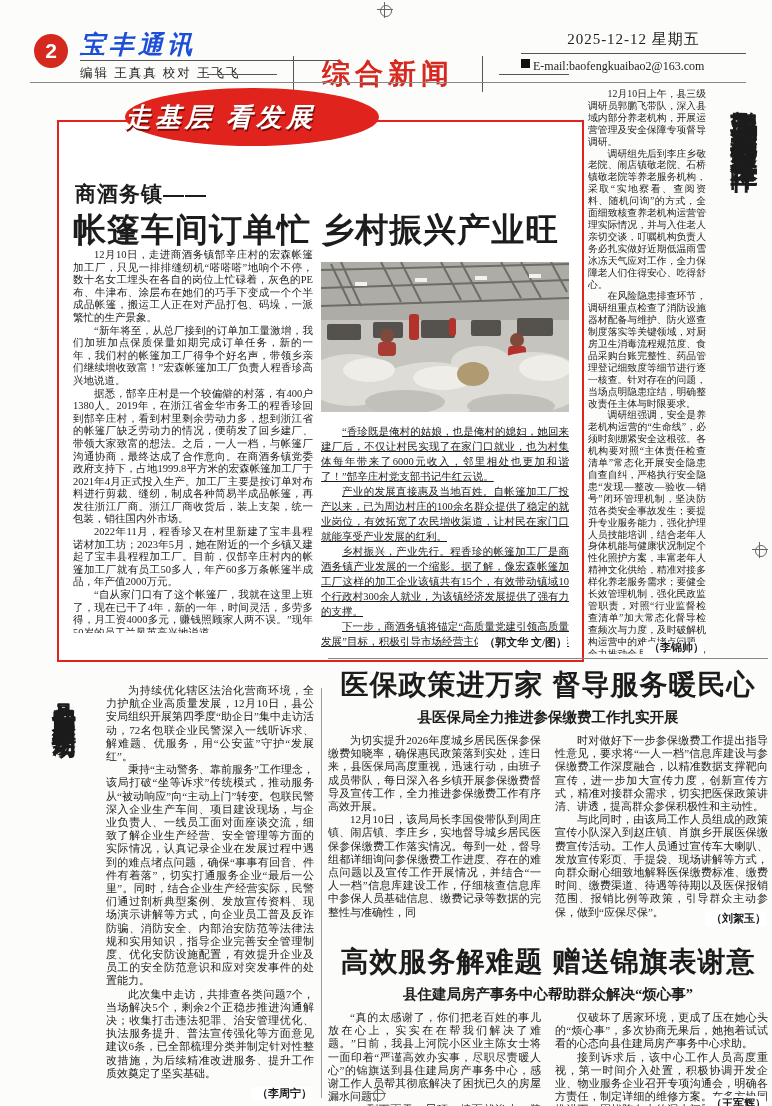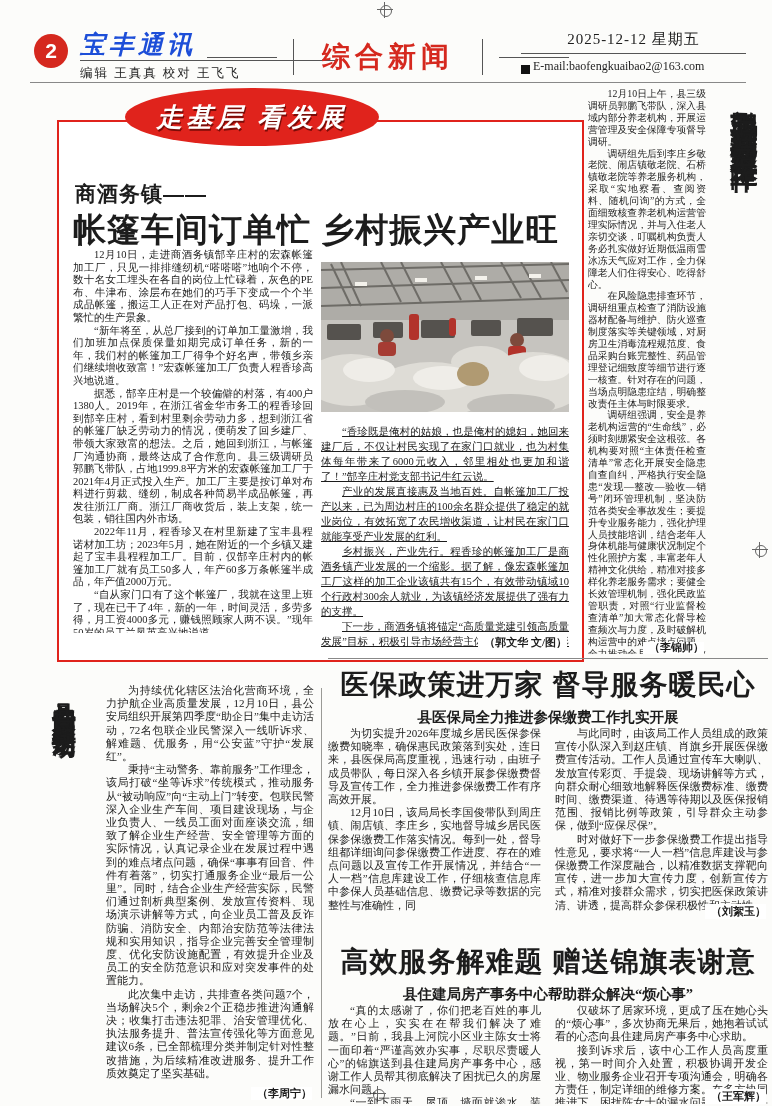--- a/index.html
+++ b/index.html
@@ -14,45 +14,45 @@
     position:absolute; left:4px; top:6px; width:34px; height:34px; border-radius:50%;
     background:#d5281e; color:#fff; font-family:"Liberation Sans",sans-serif;
     font-weight:bold; font-size:21px; display:flex; align-items:center; justify-content:center;
   }
   .logo {
     position:absolute; left:50px; top:0px; color:#1d4ed8; font-size:25px; font-weight:bold;
     font-style:italic; letter-spacing:4px; font-family:"Liberation Serif",serif;
   }
   .edit-rule { position:absolute; left:50px; top:32px; width:258px; height:1px; background:#555; }
   .edit-line { position:absolute; left:50px; top:37px; font-size:12.5px; letter-spacing:2px; }
-  .center-sec { position:absolute; left:50%; top:10px; transform:translateX(-50%); display:flex; align-items:center;gap:16px; }
+  .center-sec { position:absolute; left:50%; top:27px; transform:translateX(-50%); display:flex; align-items:center;gap:16px; }
   .hline { width:70px; height:1px; background:#555; }
   .vbar { width:1px; height:36px; background:#555; }
   .sec-title {
     color:#d5281e; font-family:"Liberation Sans",sans-serif; font-weight:bold;
     font-size:28px; letter-spacing:5px; padding:0 12px; white-space:nowrap;
   }
   .hdr-right { position:absolute; right:0; top:2px; width:225px; }
   .hdr-date { font-size:15px; letter-spacing:1px; text-align:center; }
   .date-rule { margin-top:4px; height:1px; background:#555; }
-  .hdr-mail { margin-top:5px; font-size:12px; display:flex; align-items:flex-end; gap:3px; }
+  .hdr-mail { margin-top:5px; font-size:12px; display:flex; align-items:flex-start; gap:3px; }
   .sq { display:inline-block; width:9px; height:9px; background:#111; }
   .hdr-rule { position:absolute; left:30px; top:82px; width:716px; height:1px; background:#888; }
 
   
   .mark { position:absolute; width:16px; height:16px; }
   .mark .c { position:absolute; left:3px; top:3px; width:10px; height:10px; border:1px solid #666; border-radius:50%; }
   .mark .h { position:absolute; left:0; top:7px; width:16px; height:1px; background:#666; }
   .mark .v { position:absolute; left:7px; top:0; width:1px; height:16px; background:#666; }
 
   
   .main-box { position:absolute; left:57px; top:120px; width:523px; height:538px; border:2px solid #e0231c; background:#fff; }
   .banner {
     position:absolute; left:66px; top:-34px; width:254px; height:58px; background:#e0231c;
-    border-radius:50%; display:flex; align-items:center; justify-content:center;
+    border-radius:50%; display:flex; align-items:center; 
   }
   .banner span {
     color:#fff; font-family:"Liberation Sans",sans-serif; font-weight:bold; font-style:italic;
     font-size:26px; letter-spacing:4px; text-shadow:1px 2px 0 #7a0c08; white-space:nowrap;
   }
   .kicker { position:absolute; left:16px; top:58px; font-size:21px; font-weight:bold; letter-spacing:1px; font-family:"Liberation Sans",sans-serif; }
   .main-headline {
     position:absolute; left:14px; top:86px; width:495px; font-size:33px; font-weight:900;
     font-family:"Liberation Sans",sans-serif; letter-spacing:1px; white-space:nowrap;
   }
@@ -85,21 +85,21 @@
   .vdiv { position:absolute; left:321px; top:688px; width:1px; height:410px; background:#9a9a96; }
 
   
   .sect { position:absolute; left:328px; width:440px; }
   .sect-rule { height:1px; background:#888; }
   .sect-headline {
     text-align:center; font-size:28px; font-weight:900; font-family:"Liberation Sans",sans-serif;
     letter-spacing:1px; margin:7px 0 0 0; white-space:nowrap;
   }
   .sect-sub { text-align:center; font-size:14.5px; font-weight:bold; margin-top:4px; }
-  .cols { position:relative; display:flex; gap:14px; overflow:hidden; }
+  .cols { position:relative; display:flex; gap:14px; margin-top:7px; overflow:hidden; }
   .colx { flex:1; font-size:11px; line-height:13.2px; text-align:justify; }
   .medical { top:658px; height:278px; }
   .medical .cols { height:192px; }
   .housing { top:936px; height:170px; }
   .housing .cols { height:100px; }
 </style>
 </head>
 <body>
 
 <div class="page">
@@ -146,21 +146,21 @@
   <div class="main-box">
     <div class="banner">
       <span>走基层  看发展</span>
     </div>
     <div class="kicker">商酒务镇——</div>
     <div class="main-headline">帐篷车间订单忙  乡村振兴产业旺</div>
 
     <div class="col-left">
       <p class="para">12月10日，走进商酒务镇郜辛庄村的宏森帐篷加工厂，只见一排排缝纫机“嗒嗒嗒”地响个不停，数十名女工埋头在各自的岗位上忙碌着，灰色的PE布、牛津布、涂层布在她们的巧手下变成一个个半成品帐篷，搬运工人正在对产品打包、码垛，一派繁忙的生产景象。</p>
       <p class="para">“新年将至，从总厂接到的订单加工量激增，我们加班加点保质保量如期完成订单任务，新的一年，我们村的帐篷加工厂得争个好名声，带领乡亲们继续增收致富！”宏森帐篷加工厂负责人程香珍高兴地说道。</p>
-      <p class="para">据悉，郜辛庄村是一个较偏僻的村落，有400户1380人。2019年，在浙江省金华市务工的程香珍回到郜辛庄村，看到村里剩余劳动力多，想到浙江省的帐篷厂缺乏劳动力的情况，便萌发了回乡建厂、带领大家致富的想法。之后，她回到浙江，与帐篷厂沟通协商，最终达成了合作意向。县三级调研员郭鹏飞带队，占地1999.8平方米的宏森帐篷加工厂于2021年4月正式投入生产。加工厂主要是按订单对布料进行剪裁、缝纫，制成各种简易半成品帐篷，再发往浙江厂商。浙江厂商收货后，装上支架，统一包装，销往国内外市场。</p>
+      <p class="para">据悉，郜辛庄村是一个较偏僻的村落，有400户1380人。2019年，在浙江省金华市务工的程香珍回到郜辛庄村，看到村里剩余劳动力多，想到浙江省的帐篷厂缺乏劳动力的情况，便萌发了回乡建厂、带领大家致富的想法。之后，一人一档，与帐篷厂沟通协商，最终达成了合作意向。在商酒务镇党委政府支持下，占地1999.8平方米的宏森帐篷加工厂于2021年4月正式投入生产。加工厂主要是按订单对布料进行剪裁、缝纫，制成各种简易半成品帐篷，再发往浙江厂商。浙江厂商收货后，装上支架，统一包装，销往国内外市场。</p>
       <p class="para">2022年11月，程香珍又在村里新建了宝丰县程诺材加工坊；2023年5月，她在附近的一个乡镇又建起了宝丰县程程加工厂。目前，仅郜辛庄村内的帐篷加工厂就有员工50多人，年产60多万条帐篷半成品，年产值2000万元。</p>
       <p class="para">“自从家门口有了这个帐篷厂，我就在这里上班了，现在已干了4年，新的一年，时间灵活，多劳多得，月工资4000多元，赚钱照顾家人两不误。”现年50岁的员工兰凤英高兴地说道。</p>
     </div>
 
     <div class="col-right">
       <div class="photo-wrap">
         <svg width="248" height="150" viewBox="0 0 248 150" xmlns="http://www.w3.org/2000/svg">
           <rect width="248" height="150" fill="#c6c4bf"></rect>
           <rect y="0" width="248" height="58" fill="#aeaca7"></rect>
           <g stroke="#6e6c67" stroke-width="2" fill="none">
@@ -252,22 +252,22 @@
   <div class="sect medical">
     <div class="sect-rule"></div>
     <div class="sect-headline">医保政策进万家  督导服务暖民心</div>
     <div class="sect-sub">县医保局全力推进参保缴费工作扎实开展</div>
     <div class="cols">
       <div class="colx">
         <p class="para">为切实提升2026年度城乡居民医保参保缴费知晓率，确保惠民政策落到实处，连日来，县医保局高度重视，迅速行动，由班子成员带队，每日深入各乡镇开展参保缴费督导及宣传工作，全力推进参保缴费工作有序高效开展。</p>
         <p class="para">12月10日，该局局长李国俊带队到周庄镇、闹店镇、李庄乡，实地督导城乡居民医保参保缴费工作落实情况。每到一处，督导组都详细询问参保缴费工作进度、存在的难点问题以及宣传工作开展情况，并结合“一人一档”信息库建设工作，仔细核查信息库中参保人员基础信息、缴费记录等数据的完整性与准确性，同</p>
       </div>
       <div class="colx">
+        <p class="para">时对做好下一步参保缴费工作提出指导性意见，要求将“一人一档”信息库建设与参保缴费工作深度融合，以精准数据支撑靶向宣传，进一步加大宣传力度，创新宣传方式，精准对接群众需求，切实把医保政策讲清、讲透，提高群众参保积极性和主动性。</p>
         <p class="para">与此同时，由该局工作人员组成的政策宣传小队深入到赵庄镇、肖旗乡开展医保缴费宣传活动。工作人员通过宣传车大喇叭、发放宣传彩页、手提袋、现场讲解等方式，向群众耐心细致地解释医保缴费标准、缴费时间、缴费渠道、待遇等待期以及医保报销范围、报销比例等政策，引导群众主动参保，做到“应保尽保”。</p>
-        <p class="para">时对做好下一步参保缴费工作提出指导性意见，要求将“一人一档”信息库建设与参保缴费工作深度融合，以精准数据支撑靶向宣传，进一步加大宣传力度，创新宣传方式，精准对接群众需求，切实把医保政策讲清、讲透，提高群众参保积极性和主动性。</p>
       </div>
       <span class="pin-byline">（刘絮玉）</span>
     </div>
   </div>
 
   <div class="sect housing">
     <div class="sect-headline">高效服务解难题  赠送锦旗表谢意</div>
     <div class="sect-sub">县住建局房产事务中心帮助群众解决“烦心事”</div>
     <div class="cols">
       <div class="colx">

